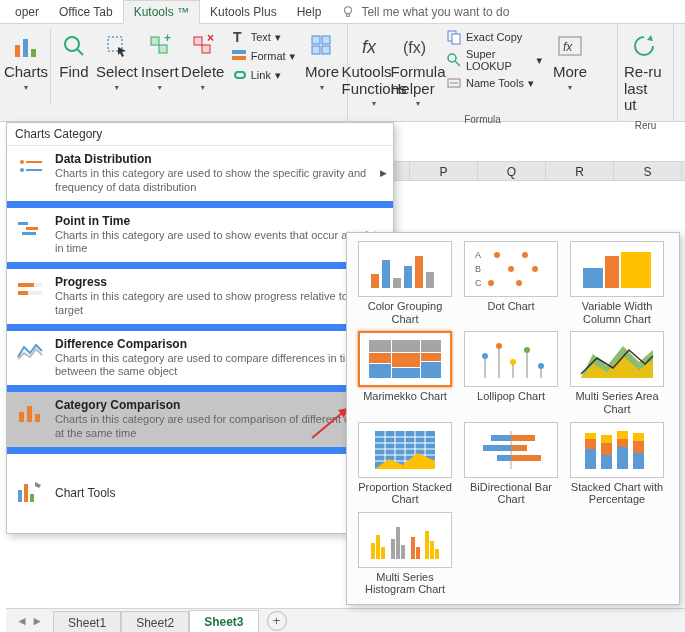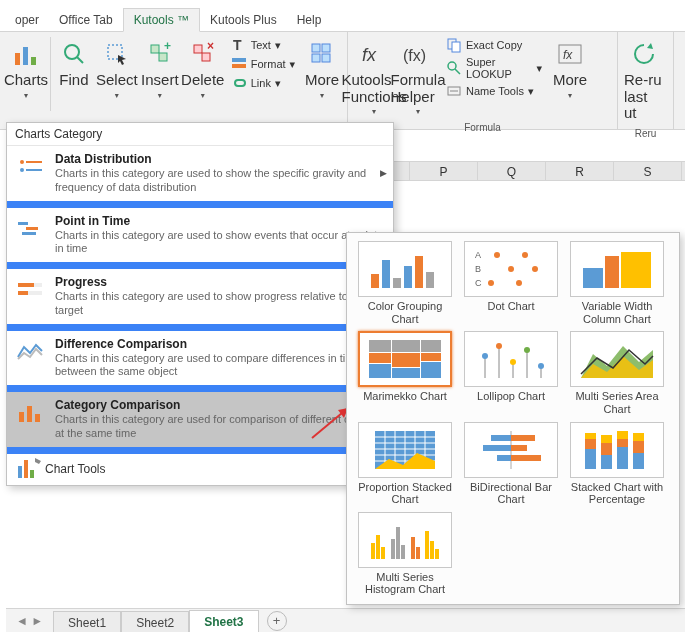--- a/index.html
+++ b/index.html
@@ -1,19 +1,19 @@
 <!DOCTYPE html>
 <html><head>
 <meta charset="utf-8">
 <style>
   * { box-sizing: border-box; font-family: "Segoe UI", Tahoma, sans-serif; }
   body { margin: 0; background: #fff; font-size: 12px; color: #333; width: 685px; height: 632px; overflow: hidden; position: relative; }
 
   
-  .ribbon-tabs { display: flex; align-items: flex-end; height: 32px; background: #fff; border-bottom: 1px solid #d4d4d4; padding-left: 5px; }
+  .ribbon-tabs { display: flex; align-items: flex-end; height: 24px; background: #fff; border-bottom: 1px solid #d4d4d4; padding-left: 5px; }
   .ribbon-tab { padding: 4px 10px 4px; cursor: pointer; color: #444; }
   .ribbon-tab.active { background: #f1f1f1; border: 1px solid #d4d4d4; border-bottom: 1px solid #f1f1f1; margin-bottom: -1px; color: #217346; }
   .tell-me { display: flex; align-items: center; gap: 6px; padding: 4px 10px; color: #666; }
   .tell-me svg { width: 14px; height: 14px; }
 
   
   .ribbon { display: flex; background: #f1f1f1; border-bottom: 1px solid #d4d4d4; height: 98px; }
   .ribbon-group { display: flex; flex-direction: column; justify-content: space-between; border-right: 1px solid #d4d4d4; padding: 2px 4px 0; }
   .ribbon-group-content { display: flex; align-items: flex-start; flex: 1; }
   .ribbon-group-label { text-align: center; font-size: 10px; color: #555; padding: 2px 0; }
@@ -32,21 +32,21 @@
   
   .dropdown { position:absolute; top:122px; left:6px; width:388px; background:#fff; border:1px solid #c2c2c2; box-shadow:3px 3px 8px rgba(0,0,0,0.2); z-index:5; }
   .dropdown-header { padding:4px 8px; font-size:12px; color:#333; border-bottom:1px solid #e6e6e6; }
   .dd-item { display:flex; align-items:flex-start; gap:10px; padding:6px 8px; border-bottom:7px solid #3b82f6; position:relative; cursor:pointer; }
   .dd-item.active { background:#c5c5c5; }
   .dd-item .dd-icon { width:30px; height:28px; flex:0 0 30px; display:flex; align-items:center; justify-content:center; }
   .dd-item .dd-text { flex:1; }
   .dd-item .dd-title { font-weight:bold; color:#222; font-size:12px; margin-bottom:1px; }
   .dd-item .dd-desc { font-size:11px; color:#666; line-height:1.25; }
   .dd-item .chevron { position:absolute; right:6px; top:50%; transform:translateY(-50%); font-size:9px; color:#555; }
-  .dd-tools { display:flex; align-items:center; gap:2px; padding:2px 8px; }
+  .dd-tools { display:flex; align-items:center; gap:12px; padding:26px 8px; }
   .dd-tools .dd-title { font-weight:normal; }
 
   
   .arrow { position:absolute; top:402px; left:308px; z-index:6; }
 
   
   .gallery { position:absolute; top:232px; left:346px; width:334px; background:#fcfcfc; border:1px solid #c2c2c2; box-shadow:3px 3px 8px rgba(0,0,0,0.2); padding:8px 4px 8px 8px; z-index:7; display:flex; flex-wrap:wrap; gap:6px 6px; align-content:flex-start; }
   .g-item { width:100px; display:flex; flex-direction:column; align-items:center; cursor:pointer; }
   .g-thumb { width:94px; height:56px; border:1px solid #c8c8c8; background:#fff; display:flex; align-items:center; justify-content:center; }
   .g-item.selected .g-thumb { border:2px solid #ed7d31; box-shadow:0 0 3px #ed7d31; }
@@ -63,20 +63,27 @@
 </style>
 </head>
 <body>
 
 <div class="ribbon-tabs">
   <div class="ribbon-tab">oper</div>
   <div class="ribbon-tab">Office Tab</div>
   <div class="ribbon-tab active">Kutools ™</div>
   <div class="ribbon-tab">Kutools Plus</div>
   <div class="ribbon-tab">Help</div>
+  <div class="tell-me">
+    <svg viewBox="0 0 16 16">
+        <circle cx="8" cy="6" r="4" fill="none" stroke="#888" stroke-width="1.2"></circle>
+        <rect x="6.5" y="10" width="3" height="3" fill="none" stroke="#888" stroke-width="1.2"></rect>
+      </svg>
+    <span>Tell me what you want to do</span>
+  </div>
 </div>
 
 <div class="ribbon">
 
   <div class="ribbon-group" style="width:348px;">
     <div class="ribbon-group-content">
       <div class="big-btn split">
         <span class="icon">
           <svg width="30" height="30" viewBox="0 0 30 30">
               <rect x="4" y="14" width="5" height="12" fill="#ed7d31"></rect>

